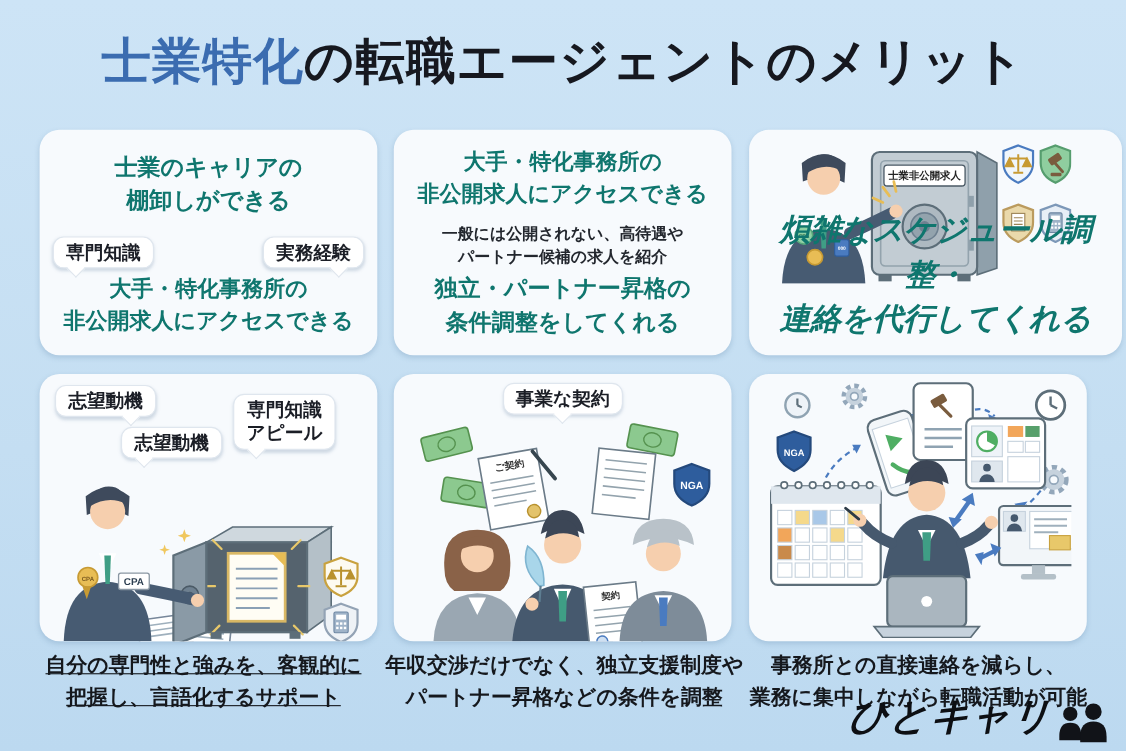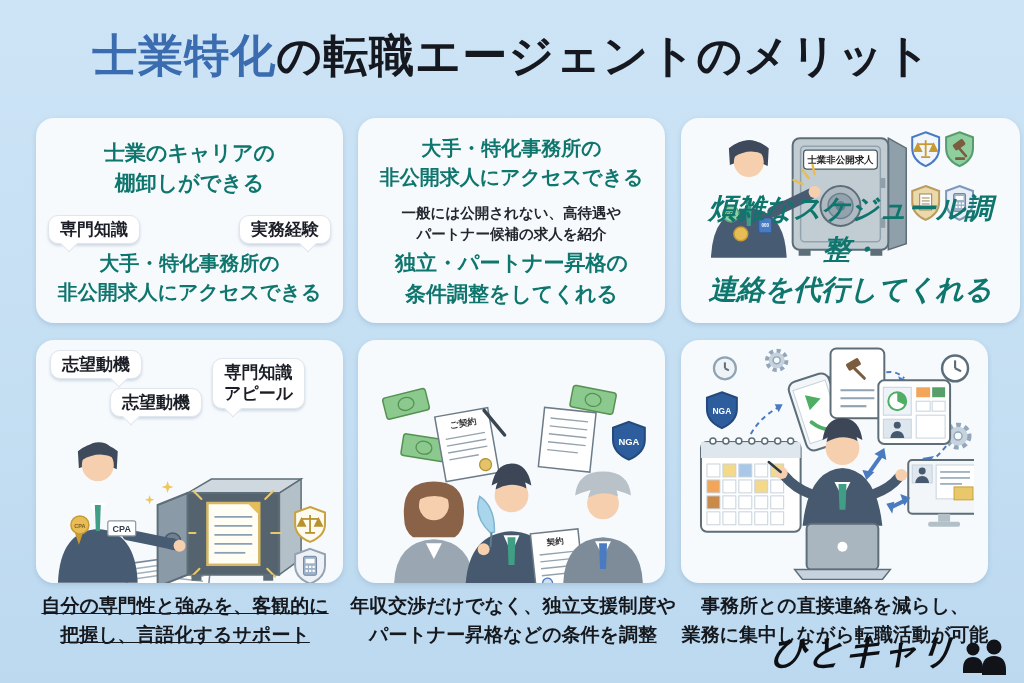--- a/index.html
+++ b/index.html
@@ -262,20 +262,21 @@
           <rect x="17.5" y="17" width="2.2" height="2.2"></rect>
           <rect x="10.5" y="21" width="2.2" height="2.2"></rect>
           <rect x="14" y="21" width="2.2" height="2.2"></rect>
           <rect x="17.5" y="21" width="2.2" height="2.2"></rect>
         </g>
     </g>
   </svg>
 </div>
 
 <div class="card" id="card5">
+  <div class="bubble tail-c" style="left:50%;transform:translateX(-50%);top:8px;">事業な契約</div>
   <svg class="ill" style="top:44px;" width="279" height="199" viewBox="0 0 280 200">
 
     <g>
       <g transform="rotate(-14 34 20)">
           <rect x="12" y="9" width="44" height="22" rx="3" fill="#8cc98f" stroke="#55924f" stroke-width="1.5"></rect>
           <ellipse cx="34" cy="20" rx="8" ry="6.5" fill="none" stroke="#55924f" stroke-width="1.3"></ellipse>
         </g>
       <g transform="rotate(9 52 64)">
           <rect x="30" y="53" width="44" height="22" rx="3" fill="#8cc98f" stroke="#55924f" stroke-width="1.5"></rect>
           <ellipse cx="52" cy="64" rx="8" ry="6.5" fill="none" stroke="#55924f" stroke-width="1.3"></ellipse>

